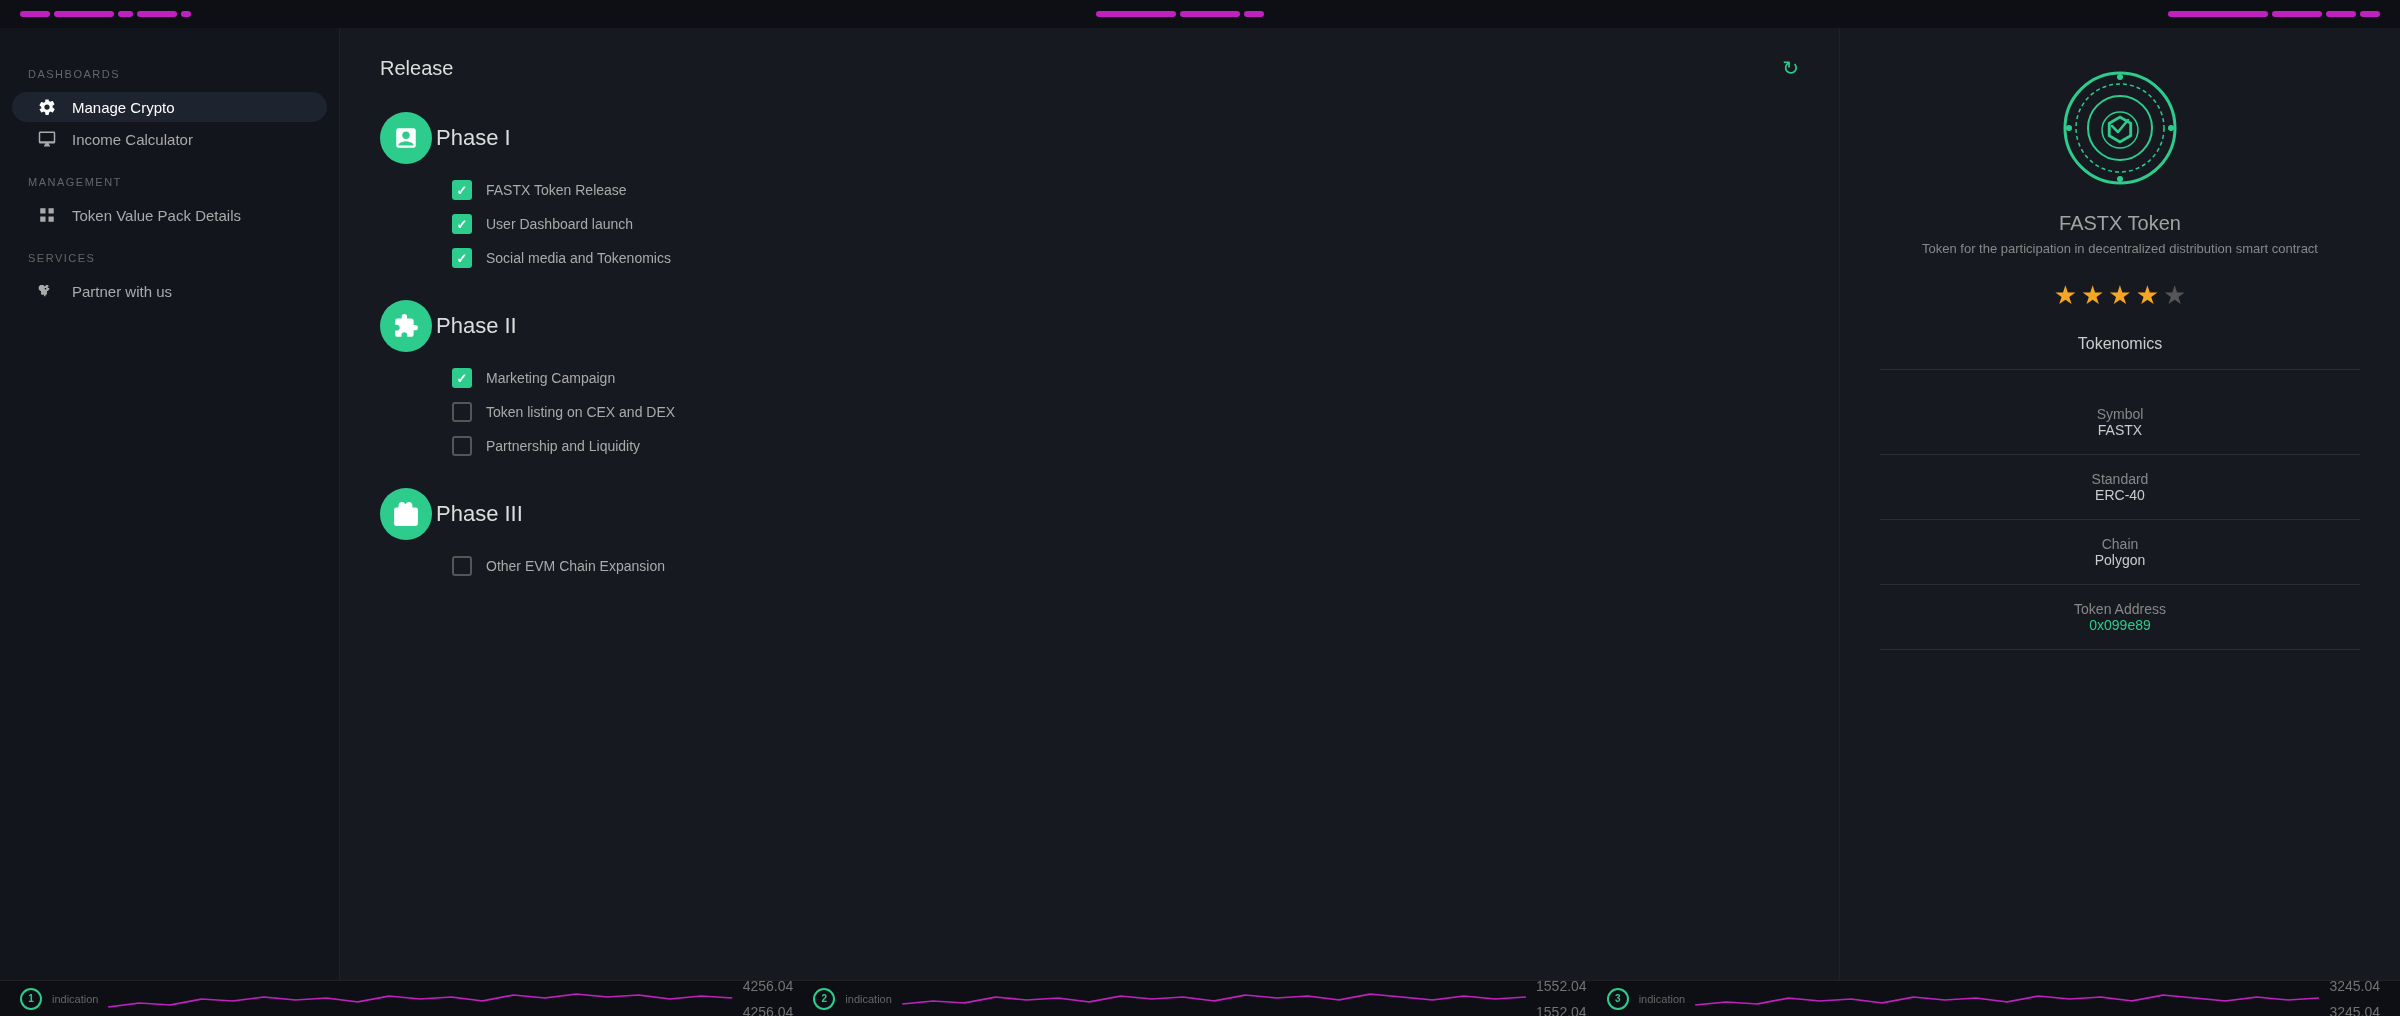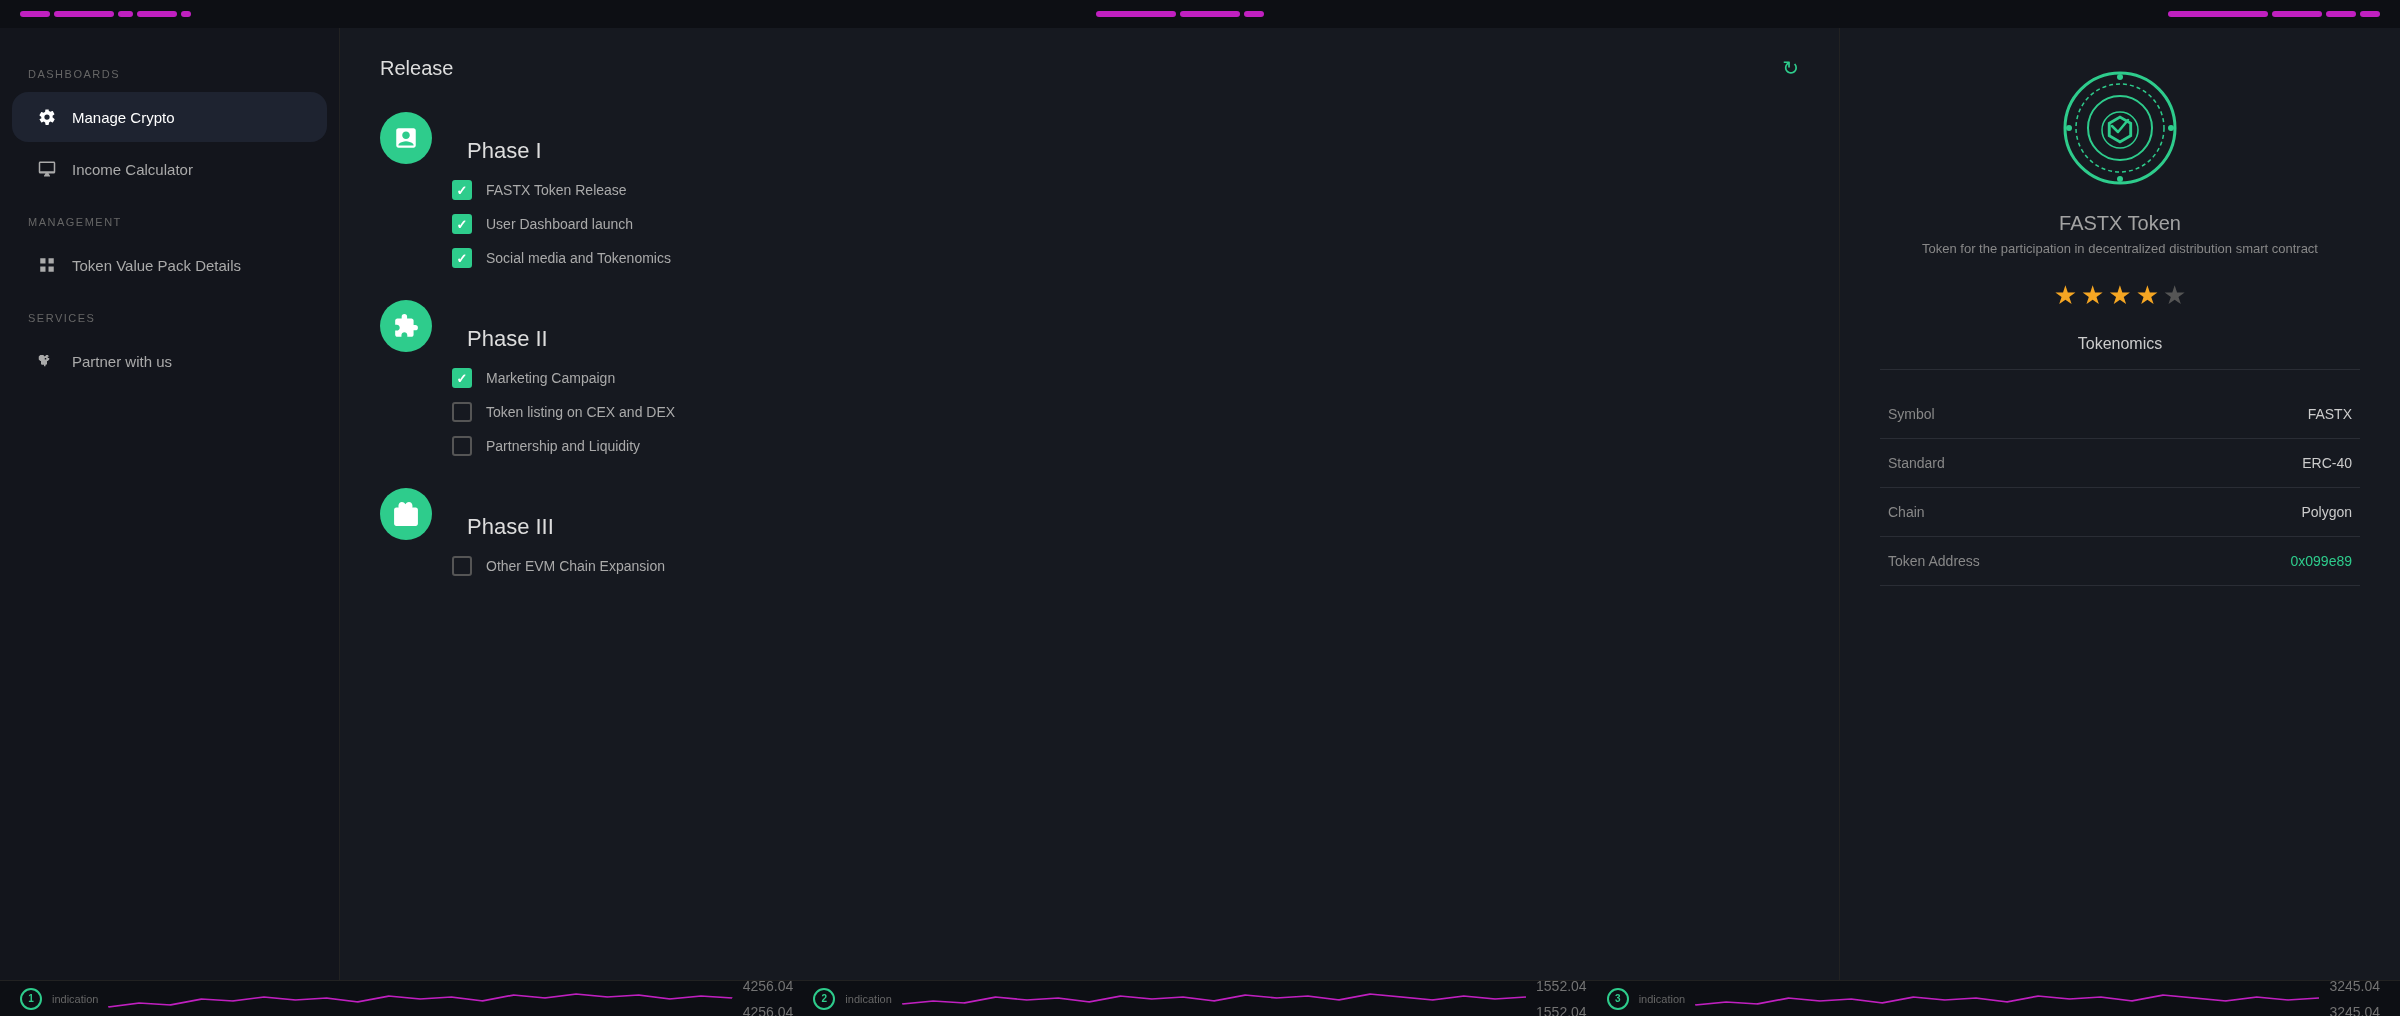--- a/index.html
+++ b/index.html
@@ -59,21 +59,21 @@
       color: #666;
       letter-spacing: 1.5px;
       text-transform: uppercase;
       padding: 20px 28px 10px 28px;
     }
 
     .sidebar-item {
       display: flex;
       align-items: center;
       gap: 14px;
-      padding: 14px 24px;
+      padding: 4px 24px;
       cursor: pointer;
       border-radius: 16px;
       margin: 2px 12px;
       color: #aaa;
       font-size: 15px;
       transition: background 0.2s;
     }
 
     .sidebar-item.active {
       background: #1e2330;
@@ -129,22 +129,22 @@
       cursor: pointer;
     }
 
     
     .phase-block {
       margin-bottom: 32px;
     }
 
     .phase-header {
       display: flex;
-      align-items: flex-end;
-      gap: 35px;
+      align-items: center;
+      gap: 4px;
       margin-bottom: 16px;
     }
 
     .phase-icon-circle {
       width: 52px;
       height: 52px;
       border-radius: 50%;
       background: #2ecc8c;
       display: flex;
       align-items: center;
@@ -258,20 +258,21 @@
       padding-bottom: 16px;
       border-bottom: 1px solid #2a2d35;
     }
 
     .token-row {
       display: flex;
       justify-content: space-between;
       align-items: center;
       padding: 16px 8px;
       border-bottom: 1px solid #2a2d35;
+      flex-direction: column;
     }
 
     .token-row-label {
       font-size: 14px;
       color: #888;
     }
 
     .token-row-value {
       font-size: 14px;
       color: #ccc;

